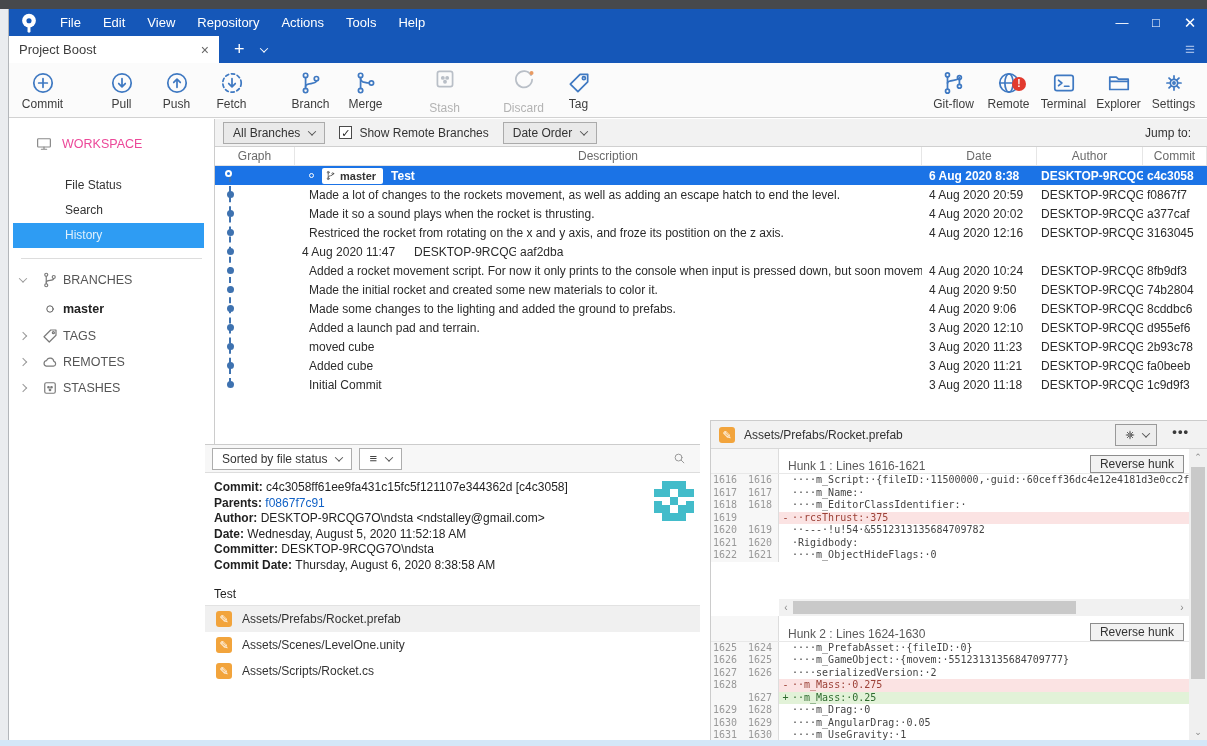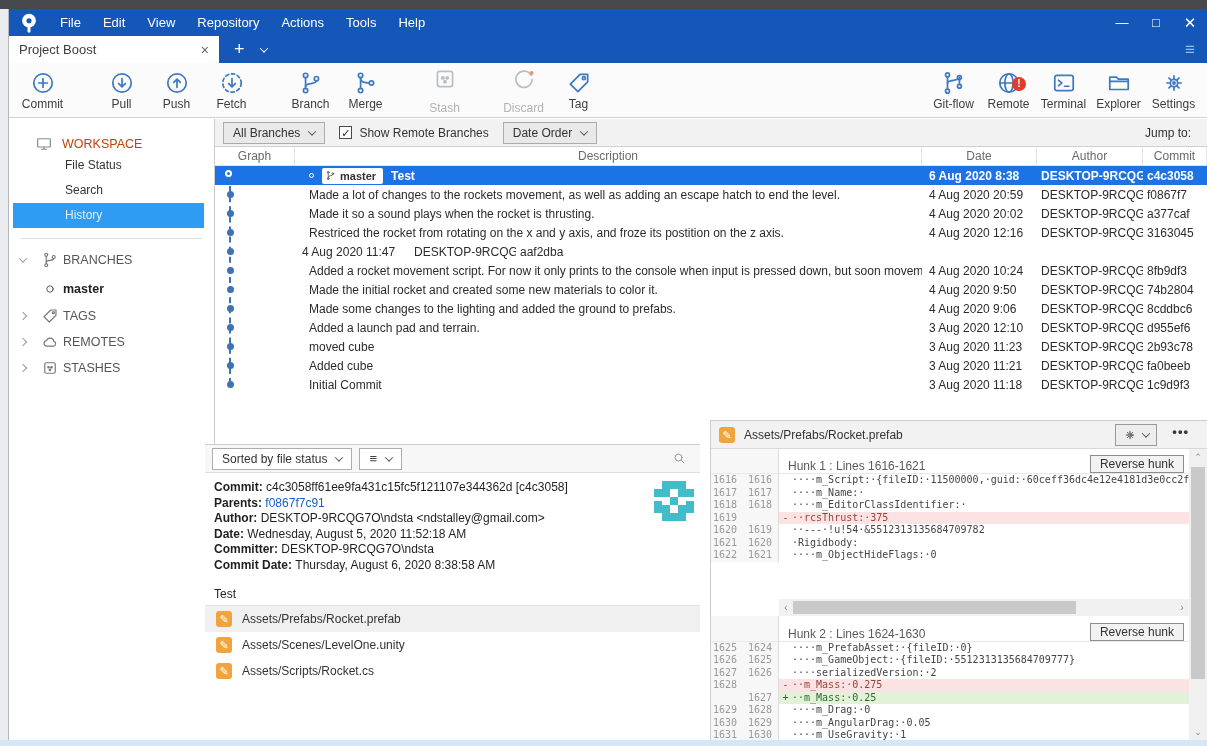--- a/index.html
+++ b/index.html
@@ -33,21 +33,21 @@
   .tbtn { display:flex; flex-direction:column; align-items:center; justify-content:center; gap:1px; min-width:55px; height:52px; font-size:12px; color:#3d3d3d; position:relative; }
   .tbtn .ic { height:27px; display:flex; align-items:center; }
   .tbtn.disabled { color:#b3b3b3;gap:9px; }
   .tspacer { width:24px; }
   .tright { margin-left:auto; display:flex; }
   .red-badge { position:absolute; top:13px; left:31px; width:14px; height:14px; background:#e23a2e; border-radius:50%;
     color:#fff; font-size:10px; font-weight:bold; text-align:center; line-height:14px; }
 
   
   .sidebar { position:absolute; left:0; top:110px; width:206px; height:621px; background:#fff; border-right:1px solid #ccc; }
-  .ws-header { margin:16px 0 0 26px; display:flex; align-items:center; gap:9px; color:#c2410c; font-size:12.5px; }
+  .ws-header { margin:16px 0 20px 26px; display:flex; align-items:center; gap:9px; color:#ec4899; font-size:12.5px; }
   .ws-item { height:25px; line-height:25px; padding-left:52px; font-size:12px; color:#333; margin:0 10px 0 4px; }
   .ws-item.selected { background:#2e9cf3; color:#dff0fc; }
   .side-sep { border-top:1px solid #ddd; margin:10px 12px 8px 12px; }
   .sect { height:26px; display:flex; align-items:center; font-size:12.5px; color:#555; }
   .sect .chevc { width:28px; display:flex; justify-content:center; }
   .sect .sic { width:26px; display:flex; justify-content:center; }
   .sub-item { height:24px; display:flex; align-items:center; font-size:12.5px; color:#222; font-weight:bold; margin:4px 0 2px 0; }
   .sub-item .sic { width:26px; margin-left:28px; display:flex; justify-content:center; }
 
   
@@ -675,21 +675,21 @@
           <div class="dline">
             <span class="ln">1625</span>
             <span class="ln l2">1624</span>
             <span class="dmark"></span>
             <span class="dcode">····m_PrefabAsset:·{fileID:·0}</span>
           </div>
           <div class="dline">
             <span class="ln">1626</span>
             <span class="ln l2">1625</span>
             <span class="dmark"></span>
-            <span class="dcode">····m_GameObject:·{fileID:·5512313135684709777}</span>
+            <span class="dcode">····m_GameObject:·{movem:·5512313135684709777}</span>
           </div>
           <div class="dline">
             <span class="ln">1627</span>
             <span class="ln l2">1626</span>
             <span class="dmark"></span>
             <span class="dcode">····serializedVersion:·2</span>
           </div>
           <div class="dline rem">
             <span class="ln">1628</span>
             <span class="ln l2"></span>

